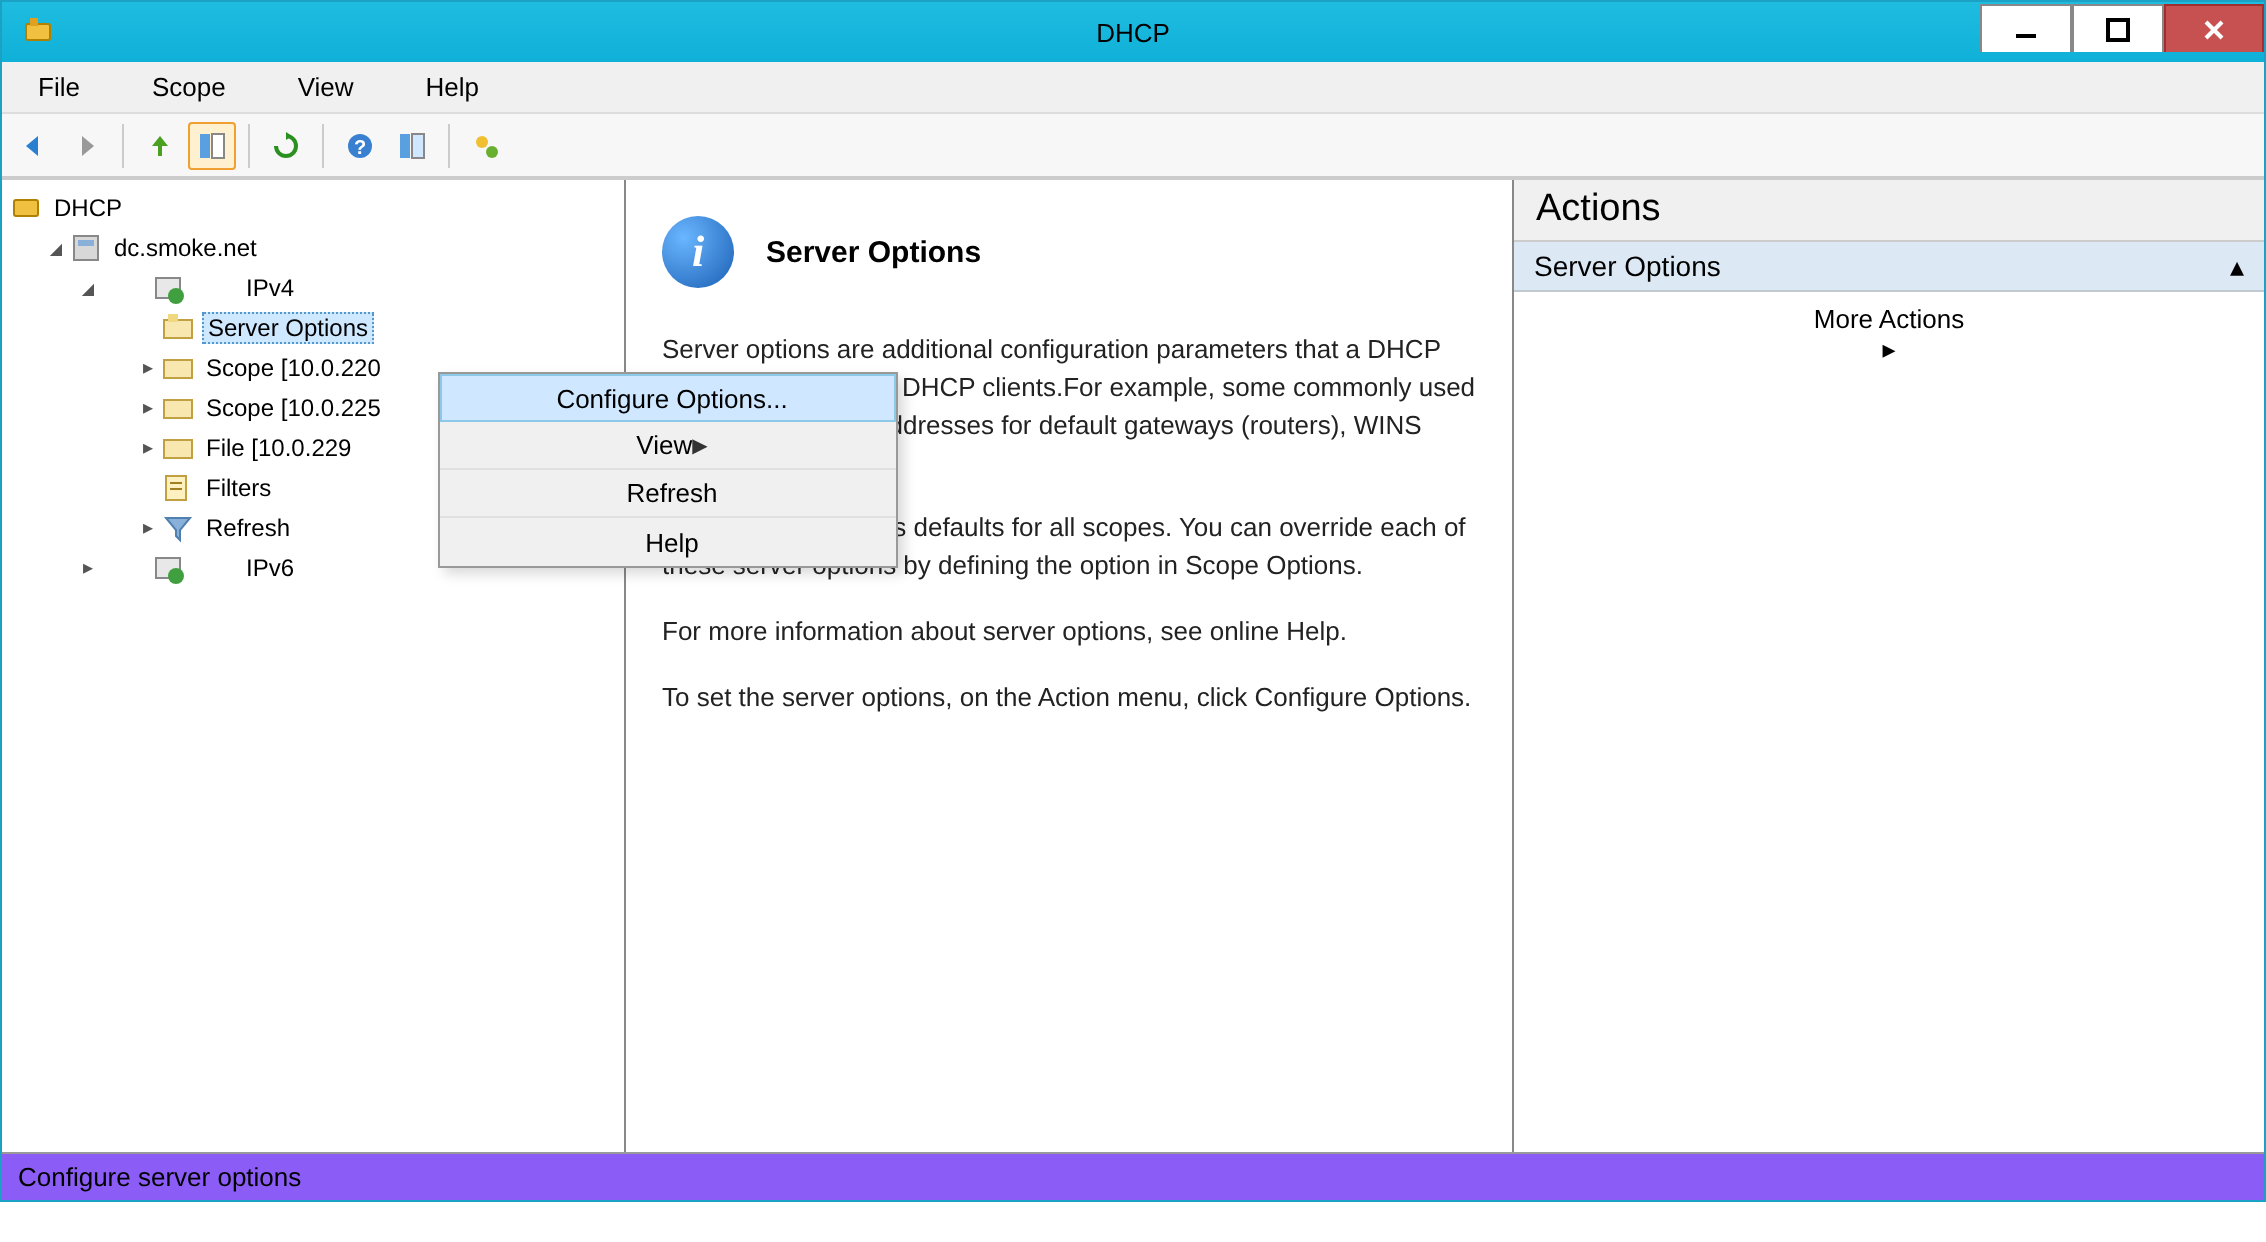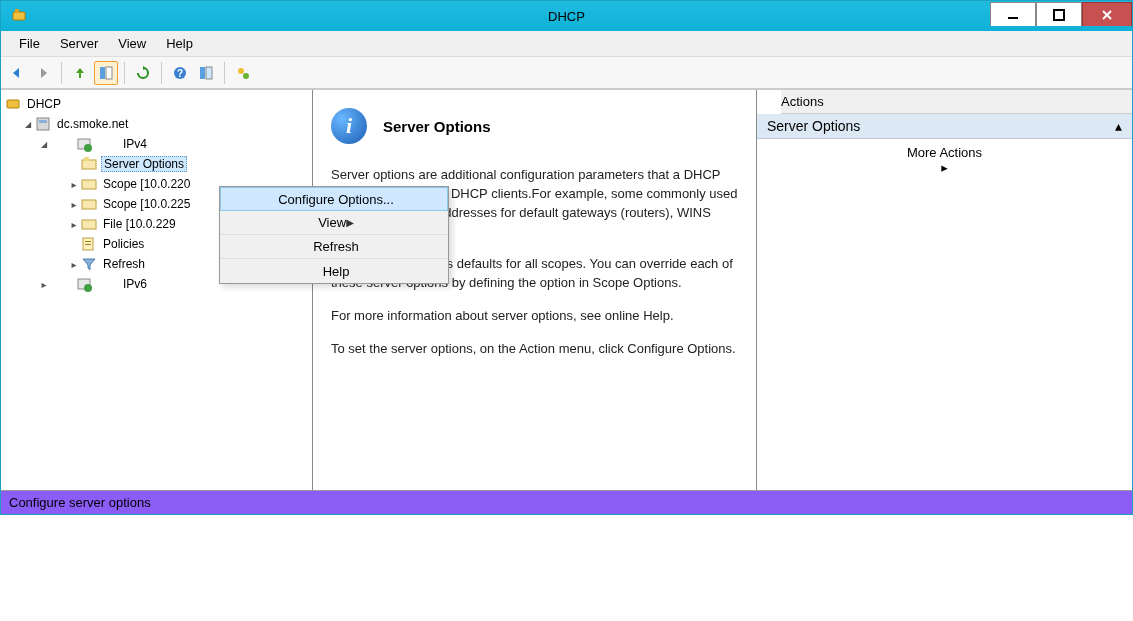--- a/index.html
+++ b/index.html
@@ -1,24 +1,24 @@
 <!DOCTYPE html>
 <html><head>
 <meta charset="utf-8">
 <style>
 * { box-sizing: border-box; margin: 0; padding: 0; }
 body { font-family: "Segoe UI", Tahoma, sans-serif; font-size: 12px; background: #fff; width: 1133px; height: 621px; overflow: hidden; position: relative; }
-.window { width: 1133px; height: 515px; border: 1px solid #1ba1c4; display: flex; flex-direction: column; background: #fff; }
+.window { width: 1133px; height: 601px; border: 1px solid #1ba1c4; display: flex; flex-direction: column; background: #fff; }
 .titlebar { height: 30px; background: linear-gradient(#1fbce0, #0fb0d8); display: flex; align-items: center; position: relative; }
 .titlebar-icon { width: 20px; height: 20px; margin-left: 8px; display:flex; align-items:center; justify-content:center; }
 .titlebar-title { position: absolute; left: 50%; transform: translateX(-50%); color: #000; font-size: 13px; }
 .window-controls { margin-left: auto; display: flex; height: 100%; }
 .win-btn { width: 46px; height: 24px; margin-top:1px; display: flex; align-items: center; justify-content: center; background: #fff; border: 1px solid #888; border-bottom:none; font-family: "Segoe UI Symbol", sans-serif; font-size: 12px; }
 .win-btn.close { background: #c75050; color: #fff; border-color:#a03030; width: 50px; }
-.menubar { height: 26px; background: #f0f0f0; border-bottom: 1px solid #ddd; display: flex; align-items: center; padding: 0 8px; gap: 0; }
+.menubar { height: 26px; background: #f0f0f0; border-bottom: 1px solid #ddd; display: flex; align-items: center; padding: 0 8px; gap: 16px; }
 .menubar-item { padding: 3px 10px; font-size: 13px; cursor: default; }
 .toolbar { height: 32px; background: #f7f7f7; border-bottom: 1px solid #ccc; display: flex; align-items: center; padding: 0 4px; gap: 2px; }
 .tool-btn { width: 24px; height: 24px; display: flex; align-items: center; justify-content: center; border: 1px solid transparent; border-radius:2px; }
 .tool-sep { width: 1px; height: 22px; background: #ccc; margin: 0 4px; }
 .content { flex: 1; display: flex; border-top: 1px solid #ccc; min-height: 0; }
 .tree-pane { width: 312px; border-right: 1px solid #888; padding: 4px; overflow: hidden; background: #fff; }
 .tree-row { display: flex; align-items: center; height: 20px; white-space: nowrap; cursor: default; }
 .expander { width: 14px; height:14px; display:inline-flex; align-items:center; justify-content:center; color:#555; font-size:10px; }
 .tree-icon { width:16px; height:16px; margin-right:4px; display:inline-flex; align-items:center; justify-content:center; }
 .tree-row.selected .tree-label { background: #cde8ff; border: 1px dotted #5599cc; padding: 0 2px; }
@@ -26,21 +26,21 @@
 .indent-0 { padding-left: 0px; }
 .indent-1 { padding-left: 16px; }
 .indent-2 { padding-left: 32px; gap: 25px; }
 .indent-3 { padding-left: 62px; }
 .main-pane { flex: 1; border-right: 1px solid #888; background: #fff; padding: 18px 18px; overflow: hidden; }
 .main-header { display: flex; align-items: center; gap: 16px; margin-bottom: 22px; }
 .info-icon { width: 36px; height: 36px; border-radius: 50%; background: radial-gradient(circle at 30% 30%, #6ab6ff, #1a5fb4); display:flex; align-items:center; justify-content:center; color:#fff; font-weight:bold; font-size:22px; font-family: Georgia, serif; font-style: italic; }
 .main-title { font-size: 15px; font-weight: 600; }
 .main-body p { font-size: 13px; line-height: 1.45; margin-bottom: 14px; color: #222; }
 .actions-pane { width: 375px; background: #fff; display:flex; flex-direction:column; }
-.actions-header { background: #f0f0f0; border-bottom: 1px solid #ccc; padding: 4px 0; font-size: 13px; margin-left: 24px; }
+.actions-header { background: #f0f0f0; border-bottom: 1px solid #ccc; padding: 4px 11px; font-size: 19px; }
 .actions-section { background: #dce8f4; border-bottom: 1px solid #c0c8d0; padding: 4px 10px; font-size: 14px; display:flex; align-items:center; justify-content:space-between; }
 .actions-item { padding: 6px 28px; font-size: 13px; display:flex; align-items:center; justify-content:space-between;flex-direction:column; }
 .statusbar { height: 24px; border-top: 1px solid #999; background: #8b5cf6; display: flex; align-items: center; padding: 0 8px; font-size: 13px; }
 .context-menu { position: absolute; left: 219px; top: 186px; width: 230px; background: #f0f0f0; border: 1px solid #999; box-shadow: 3px 3px 6px rgba(0,0,0,0.15); z-index: 100; }
 .ctx-item { height: 24px; display: flex; align-items: center; padding: 0 16px 0 20px; font-size: 13px; border-bottom: 1px solid #e0e0e0; justify-content: center; }
 .ctx-item:last-child { border-bottom: none; }
 .ctx-item.highlight { background: #cfe8ff; border: 1px solid #8cc8e8; }
 .ctx-arrow { font-size: 10px; color: #333; }
 .caret::before { content: "▸"; }
 .caret-down::before { content: "◢"; font-size:8px; }
@@ -74,21 +74,21 @@
           <svg width="12" height="12">
             <line x1="2" y1="2" x2="10" y2="10" stroke="#fff" stroke-width="2"></line>
             <line x1="10" y1="2" x2="2" y2="10" stroke="#fff" stroke-width="2"></line>
           </svg>
         </div>
     </div>
   </div>
 
   <div class="menubar">
     <div class="menubar-item">File</div>
-    <div class="menubar-item">Server</div>
+    <div class="menubar-item">Scope</div>
     <div class="menubar-item">View</div>
     <div class="menubar-item">Help</div>
   </div>
 
   <div class="toolbar">
     <div class="tool-btn">
         <svg width="16" height="16">
           <path d="M10 3 L4 8 L10 13 Z" fill="#2a80d0"></path>
         </svg>
       </div>
@@ -208,21 +208,21 @@
       </div>
       <div class="tree-row indent-3">
         <span class="expander"></span>
         <span class="tree-icon">
             <svg width="16" height="16">
               <rect x="2" y="2" width="10" height="12" fill="#fff0c0" stroke="#c0a040"></rect>
               <rect x="4" y="5" width="6" height="1" fill="#a08020"></rect>
               <rect x="4" y="8" width="6" height="1" fill="#a08020"></rect>
             </svg>
           </span>
-        <span class="tree-label">Policies</span>
+        <span class="tree-label">Filters</span>
       </div>
       <div class="tree-row indent-3">
         <span class="expander caret"></span>
         <span class="tree-icon">
             <svg width="16" height="16">
               <path d="M2 3 L14 3 L9 9 L9 14 L7 12 L7 9 Z" fill="#88b0d8" stroke="#5080b0"></path>
             </svg>
           </span>
         <span class="tree-label">Refresh</span>
       </div>

